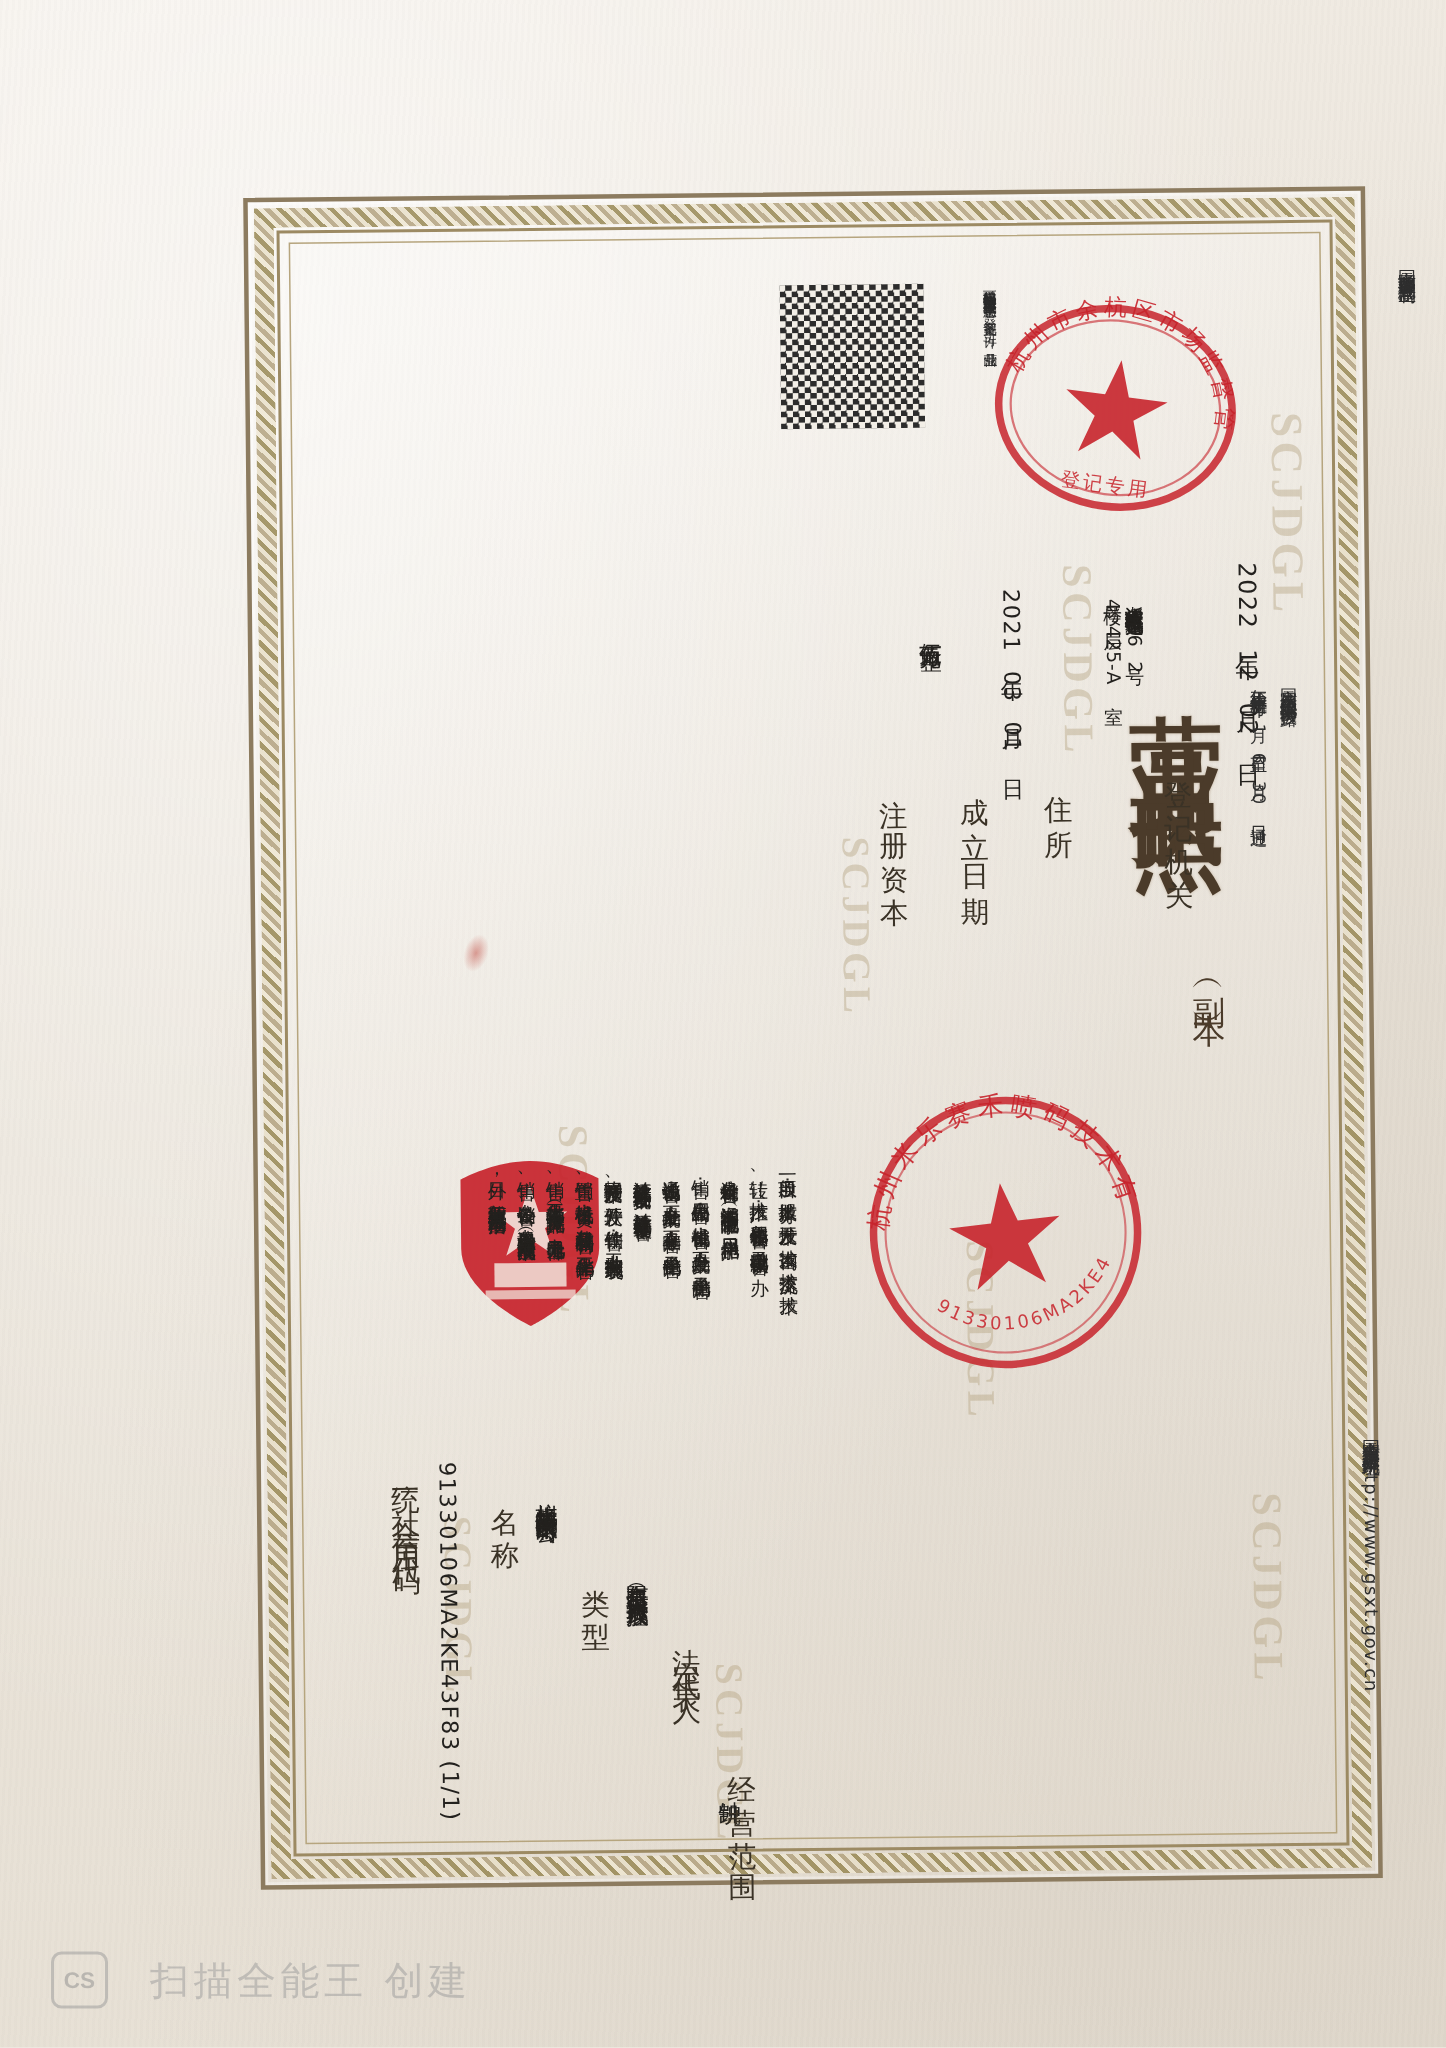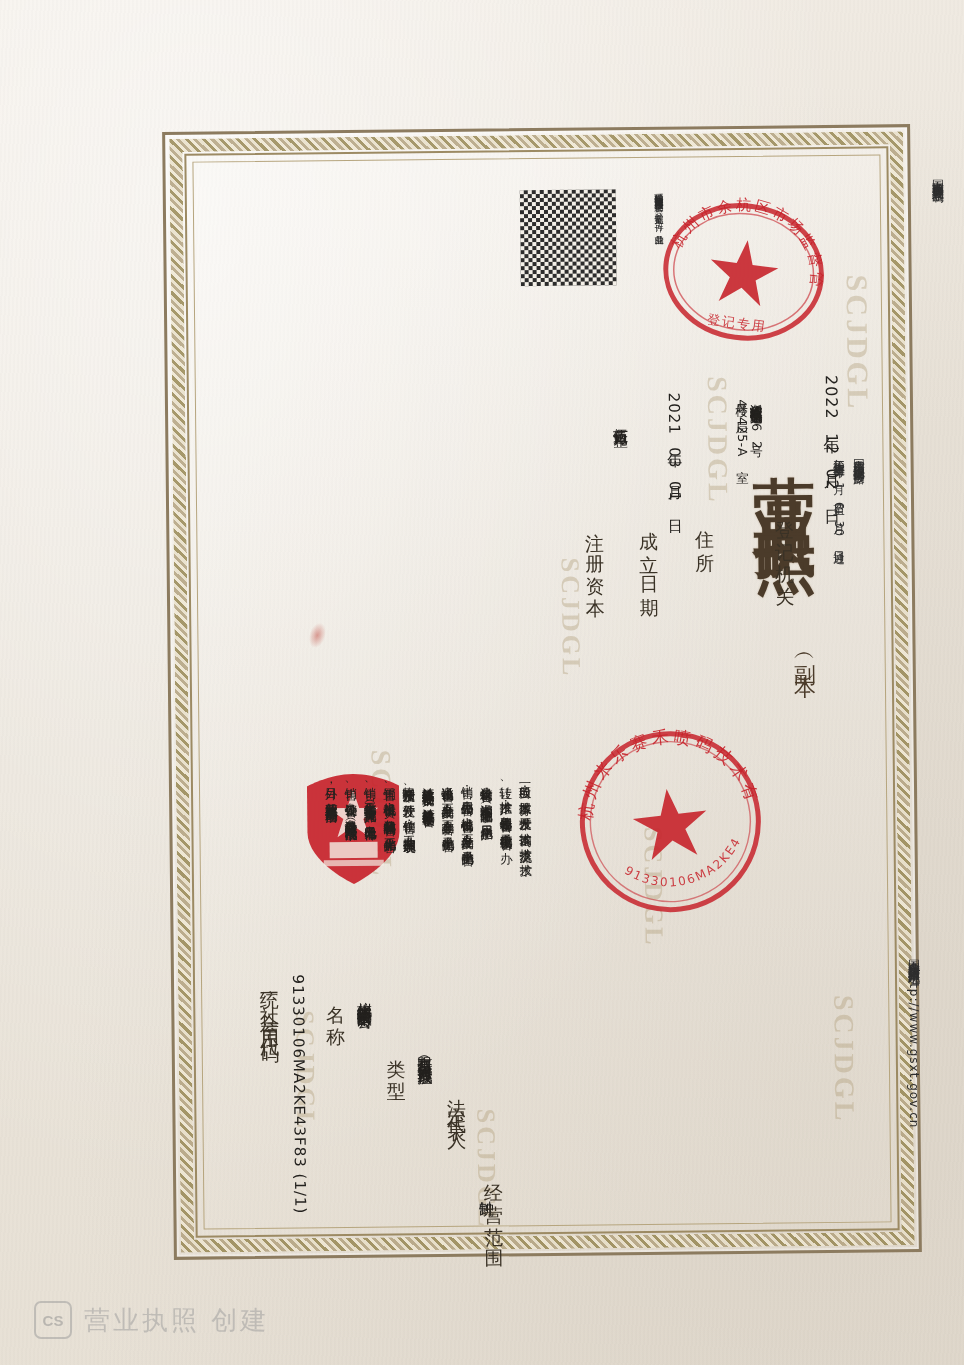--- a/index.html
+++ b/index.html
@@ -205,21 +205,21 @@
     letter-spacing: 1px;
   }
 
   
   .cs {
     position: absolute;
     left: 34px;
     bottom: 26px;
     display: flex;
     align-items: center;
-    gap: 12px;
+    gap: 28px;
     opacity: 0.5;
   }
   .cs-logo {
     width: 34px;
     height: 34px;
     border: 2px solid #9a9a9a;
     border-radius: 7px;
     display: flex;
     align-items: center;
     justify-content: center;
@@ -361,14 +361,14 @@
 <div class="fineprint" style="right:18px; top:170px;">国家市场监督管理总局监制</div>
 
 <div class="fineprint" style="right:118px; top:450px; font-size:11.5px;">年检正体应当于每年 1 月 1 日至 6 月 30 日通过</div>
 
 <div class="fineprint" style="right:98px; top:450px; font-size:11.5px;">国家信用公示系统据据公示网披露。</div>
 
 <div class="fineprint" style="right:42px; top:950px; font-size:12px;">国家企业信用信息公示系统网址 http://www.gsxt.gov.cn</div>
 
 <div class="cs">
   <div class="cs-logo">CS</div>
-  <div class="cs-text">营业执照 创建</div>
+  <div class="cs-text">扫描全能王 创建</div>
 </div>
 
 </body></html>

